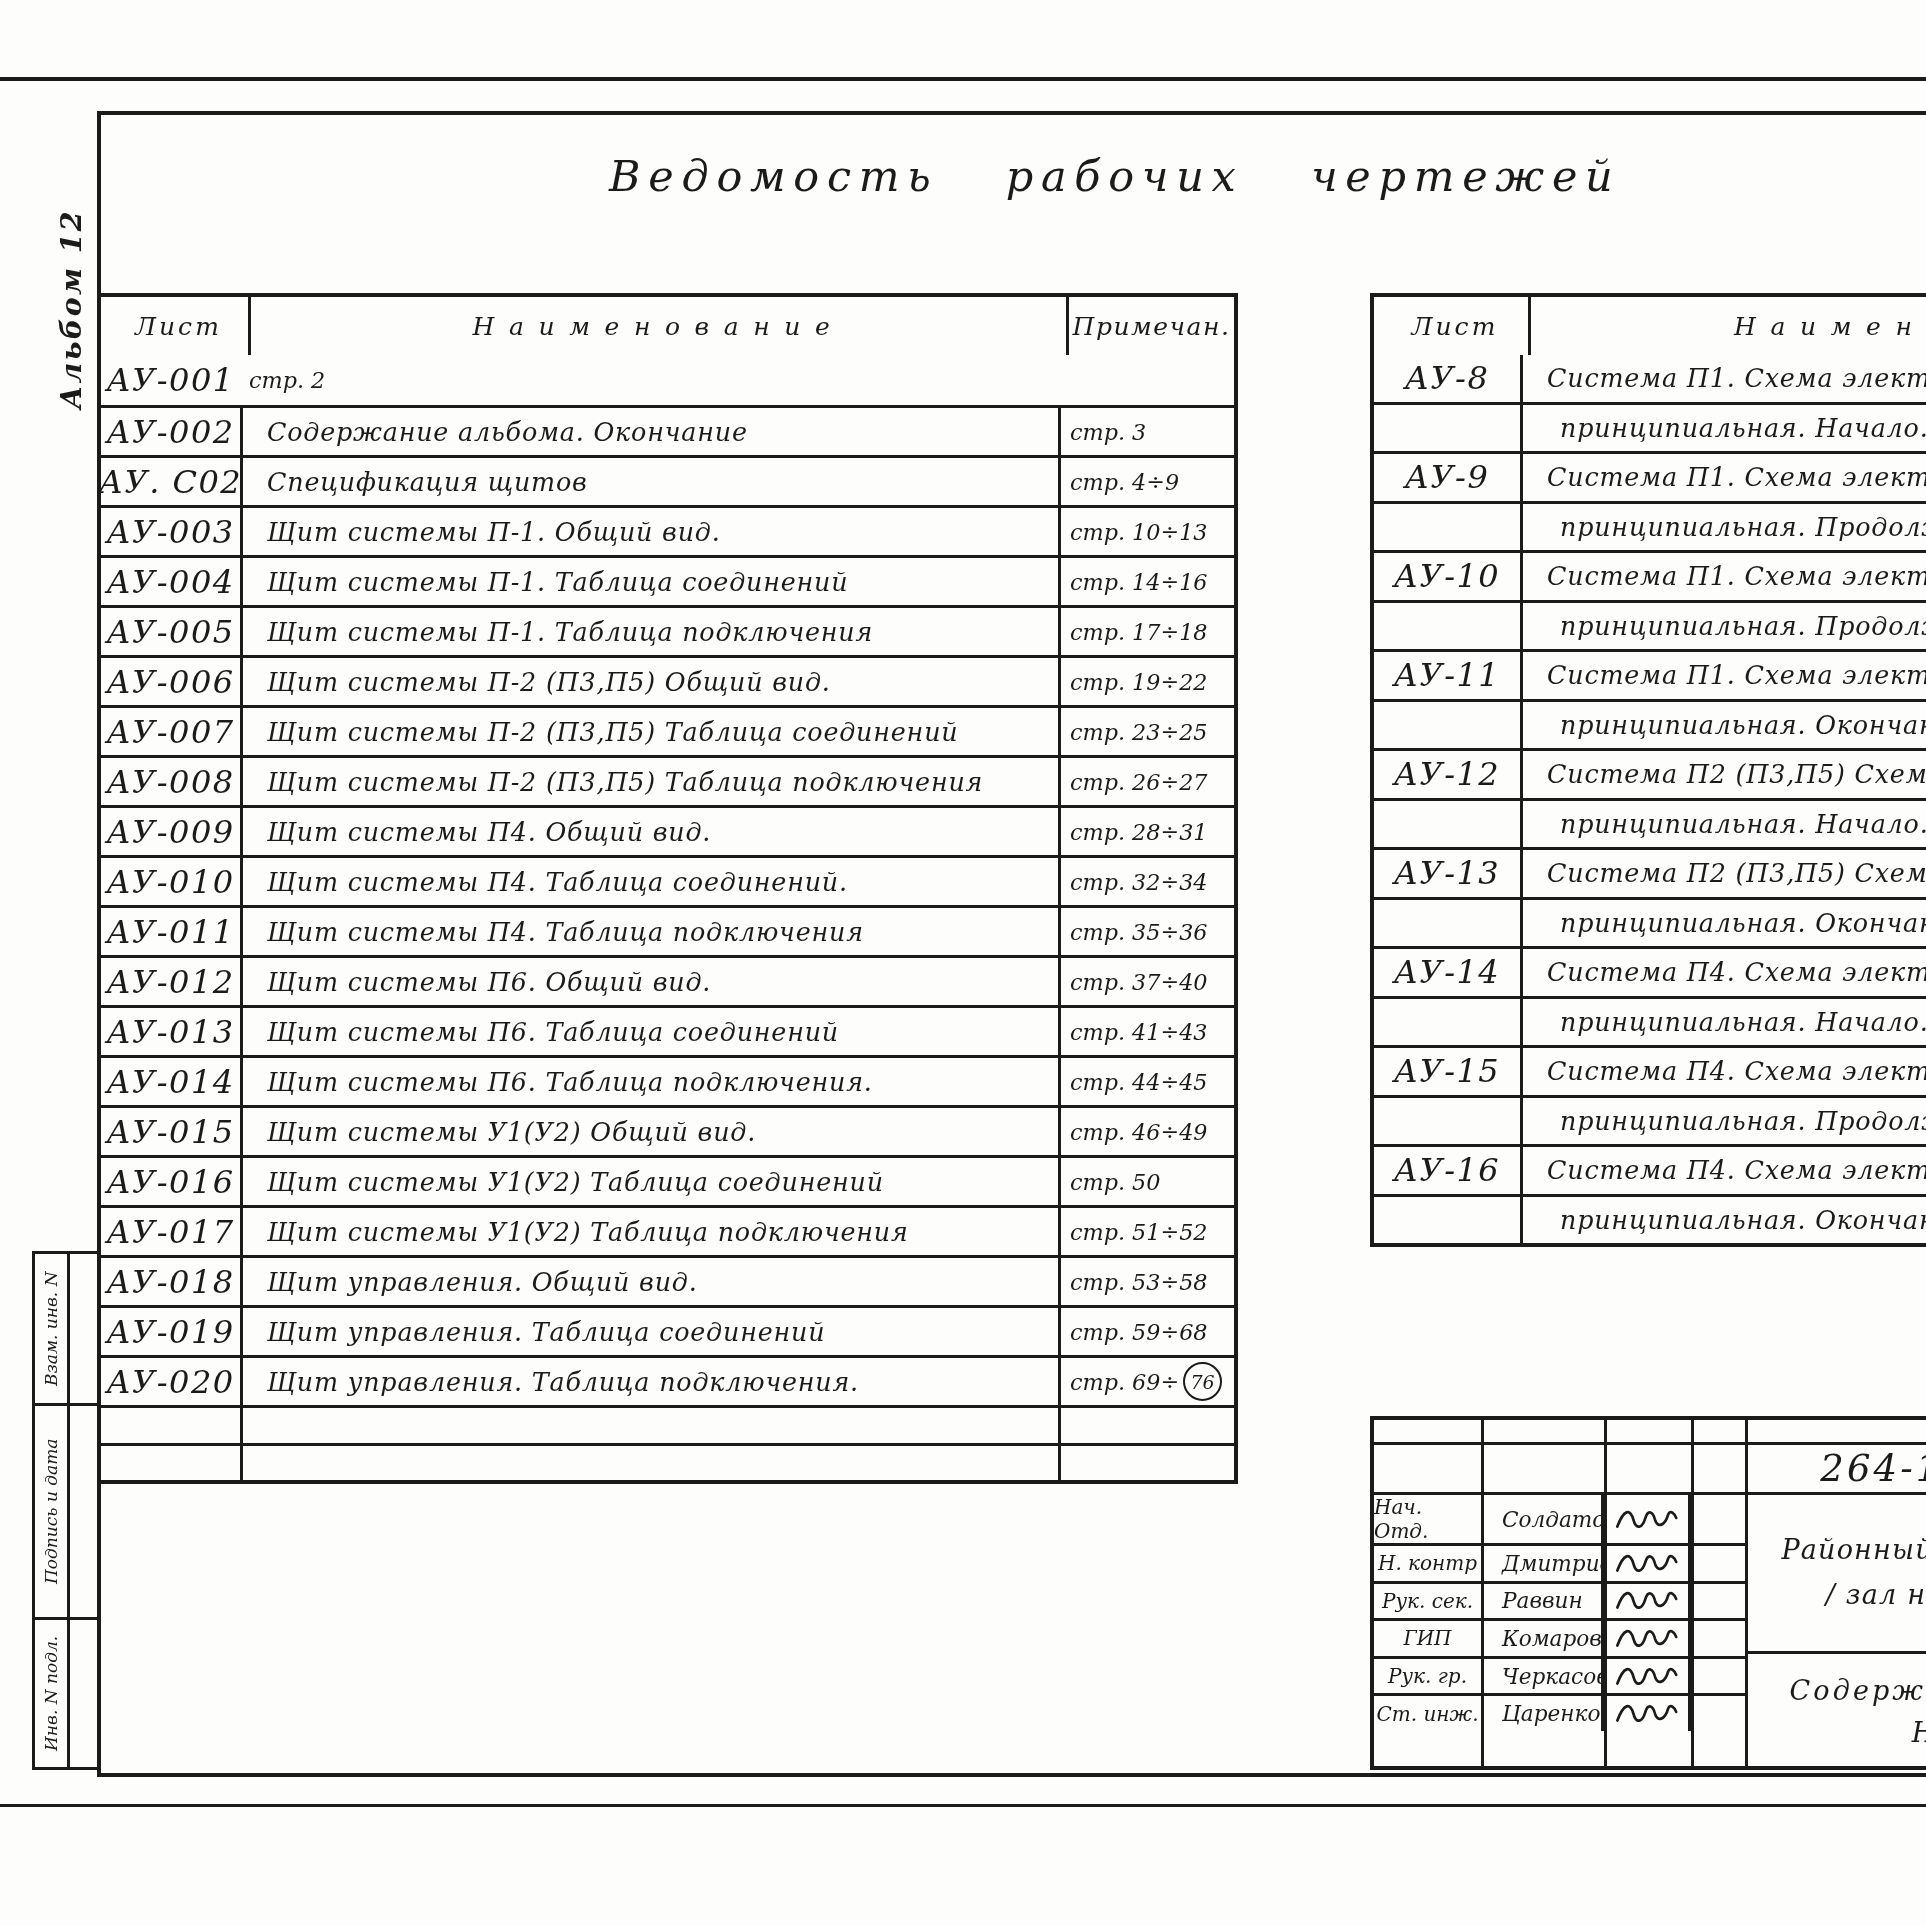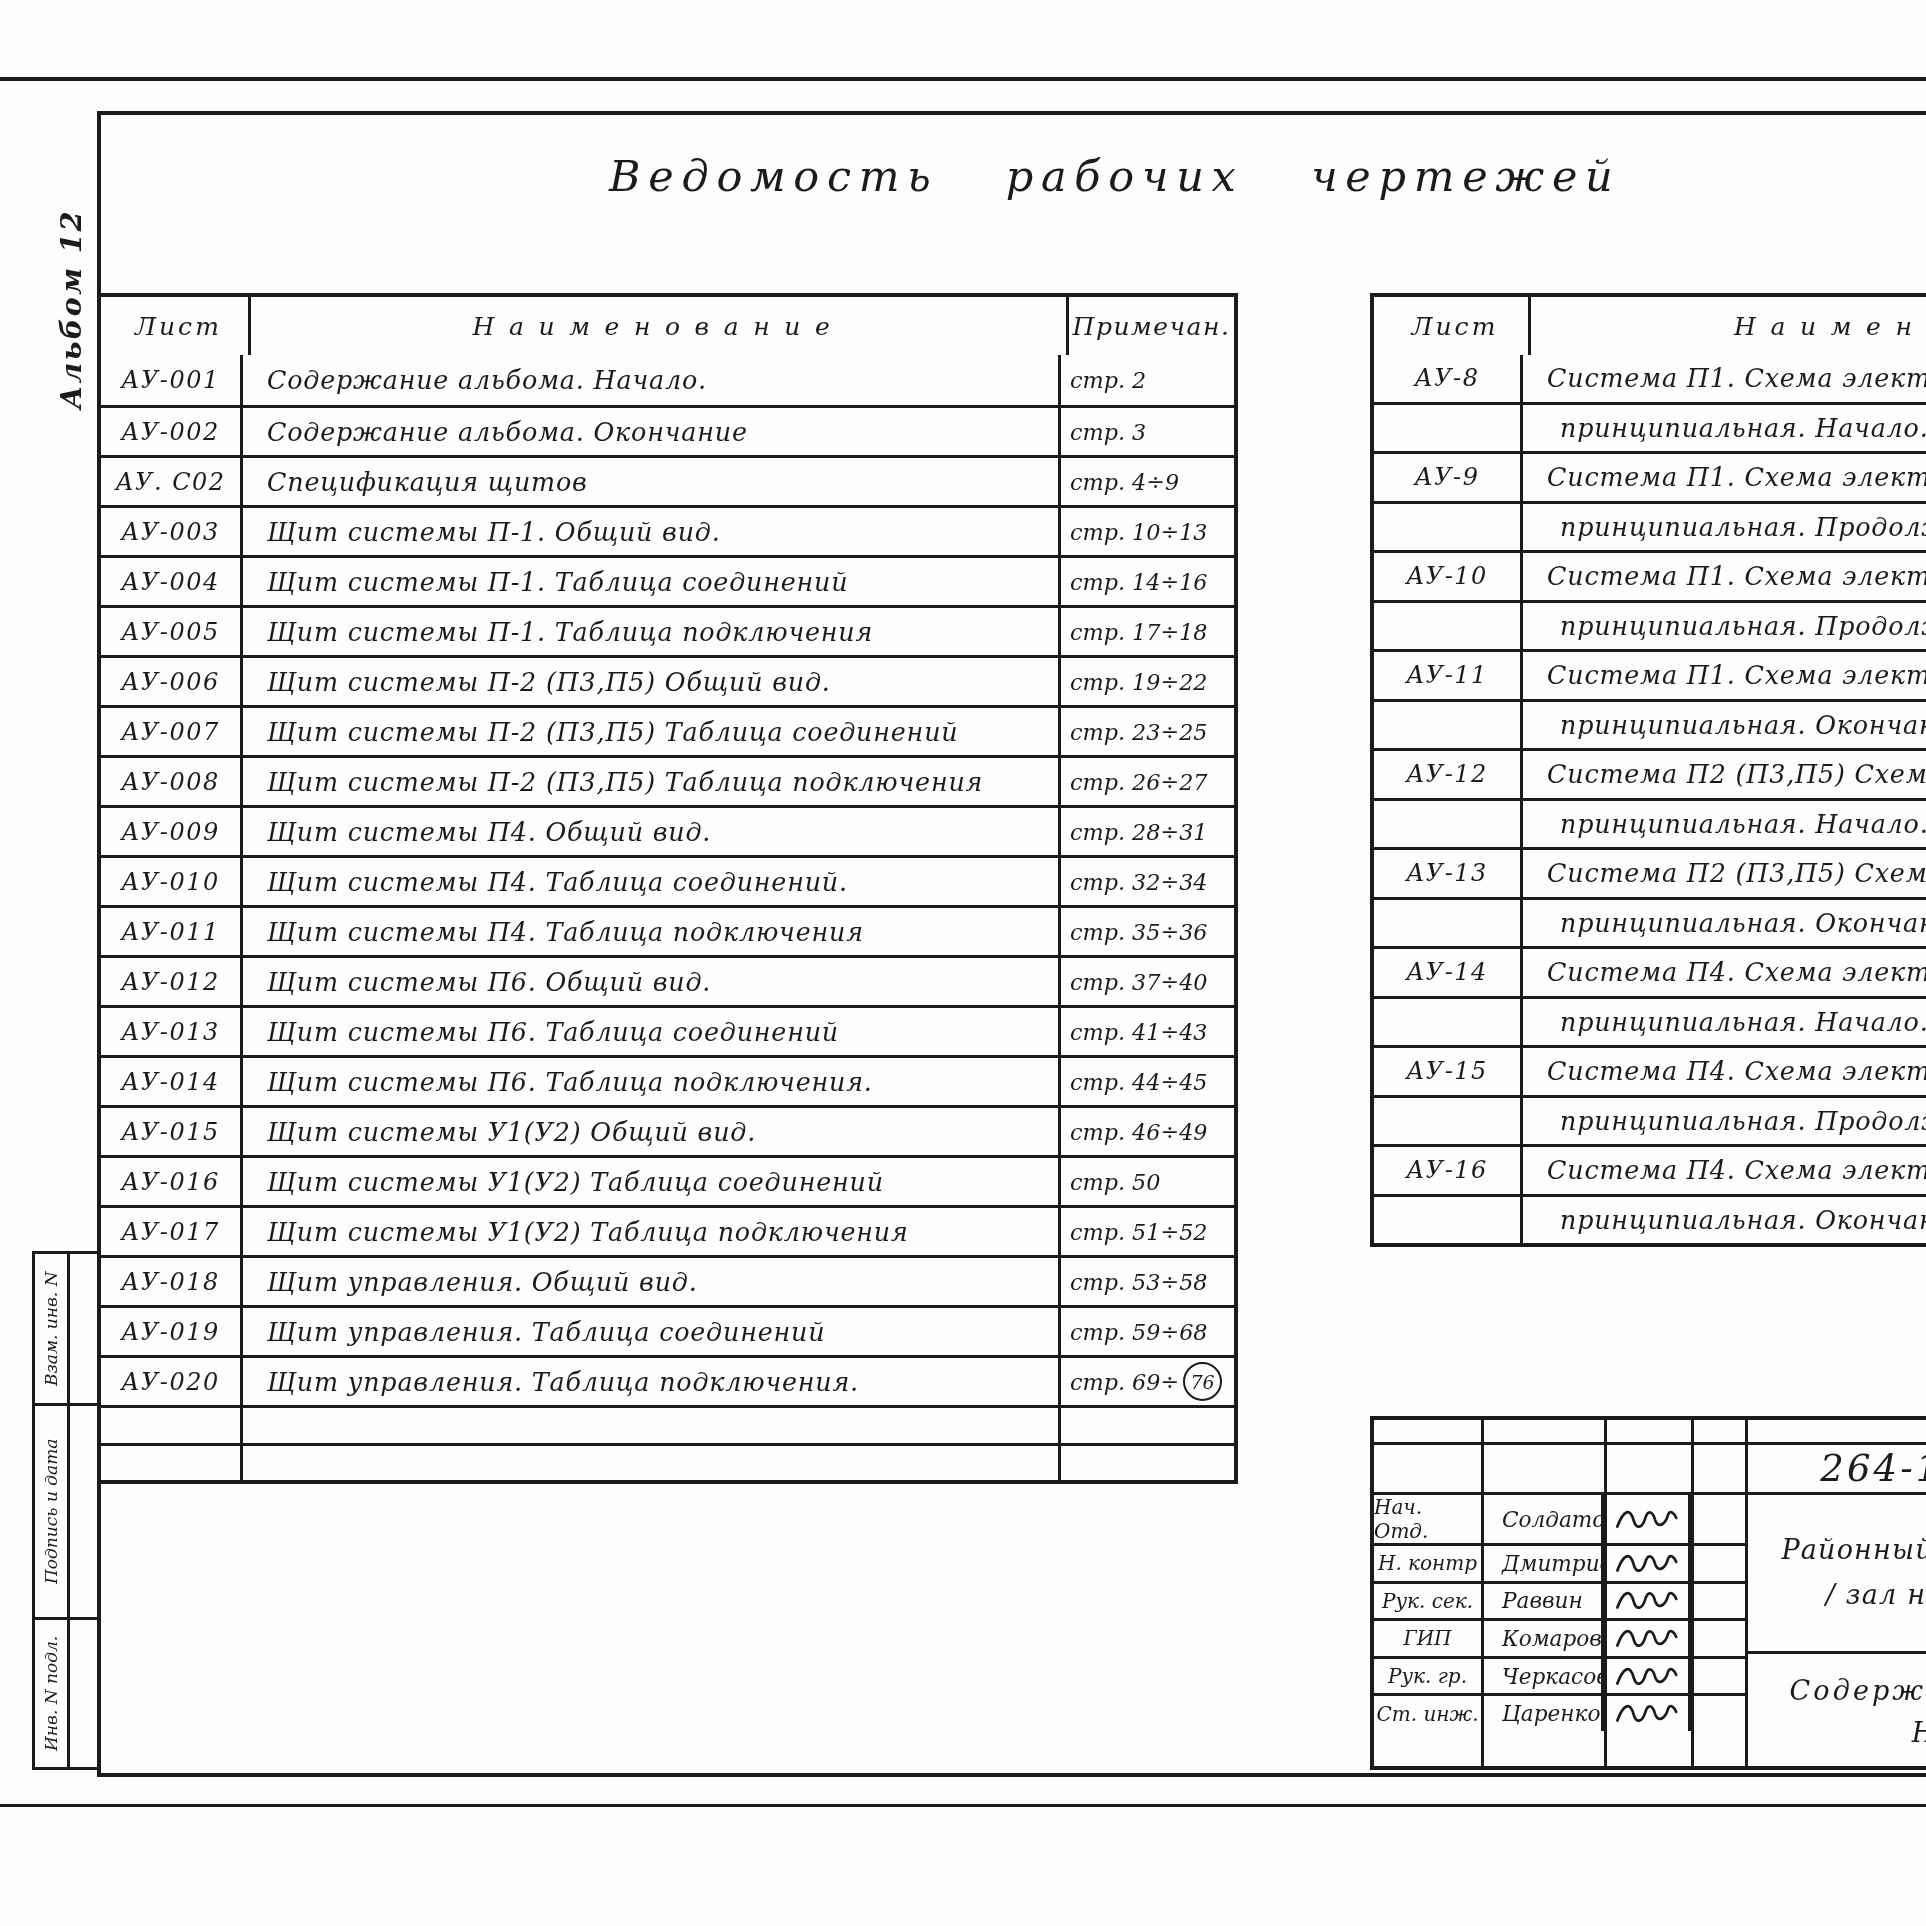--- a/index.html
+++ b/index.html
@@ -40,21 +40,21 @@
   .cell.mid{border-left:3.1px solid #1b1b1b;border-right:3.1px solid #1b1b1b;}
   .lt .c-sheet{width:139px;justify-content:center;}
   .lt .c-name{width:821px;padding-left:24px;}
   .lt .c-note{flex:1;padding-left:9px;}
   .rt .c-sheet{width:146px;justify-content:center;}
   .rt .c-name{width:784px;padding-left:24px;}
   .thead-row .cell{justify-content:center;padding-left:0 !important;font-size:25px;}
   .thead-row .c-name{letter-spacing:14.6px;}
   .thead-row .c-sheet{letter-spacing:3.1px;}
   .thead-row .c-note{letter-spacing:1.5px;}
-  .c-sheet{font-size:24px;letter-spacing:1.5px;}
+  .c-sheet{font-size:32px;letter-spacing:1.5px;}
   .c-name{font-size:25.4px;letter-spacing:0.8px;}
   .c-note{font-size:22.3px;}
   .circle-num{display:inline-flex;align-items:center;justify-content:center;width:35px;height:35px;
               border:2.7px solid #1b1b1b;border-radius:50%;margin-left:3.9px;font-size:19px;}
 
   
   .stamp{position:absolute;left:1370px;top:1416px;width:1122px;height:354px;border:4.2px solid #1b1b1b;
          box-sizing:border-box;font-style:italic;}
   .stamp .abs{position:absolute;box-sizing:border-box;}
   
@@ -110,21 +110,20 @@
   <div class="doc-title">Ведомость рабочих чертежей</div>
 
   <div class="dtable lt">
     <div class="trow thead-row">
       <div class="cell c-sheet">Лист</div>
       <div class="cell c-name mid">Наименование</div>
       <div class="cell c-note">Примечан.</div>
     </div>
     <div id="left-rows" style="display:contents"><div class="trow data">
           <div class="cell c-sheet">АУ-001</div>
-          <div class="cell c-name mid">Содержание альбома. Начало.</div>
           <div class="cell c-note">
             <span>стр. 2</span>
           </div>
         </div><div class="trow data">
           <div class="cell c-sheet">АУ-002</div>
           <div class="cell c-name mid">Содержание альбома. Окончание</div>
           <div class="cell c-note">
             <span>стр. 3</span>
           </div>
         </div><div class="trow data">

